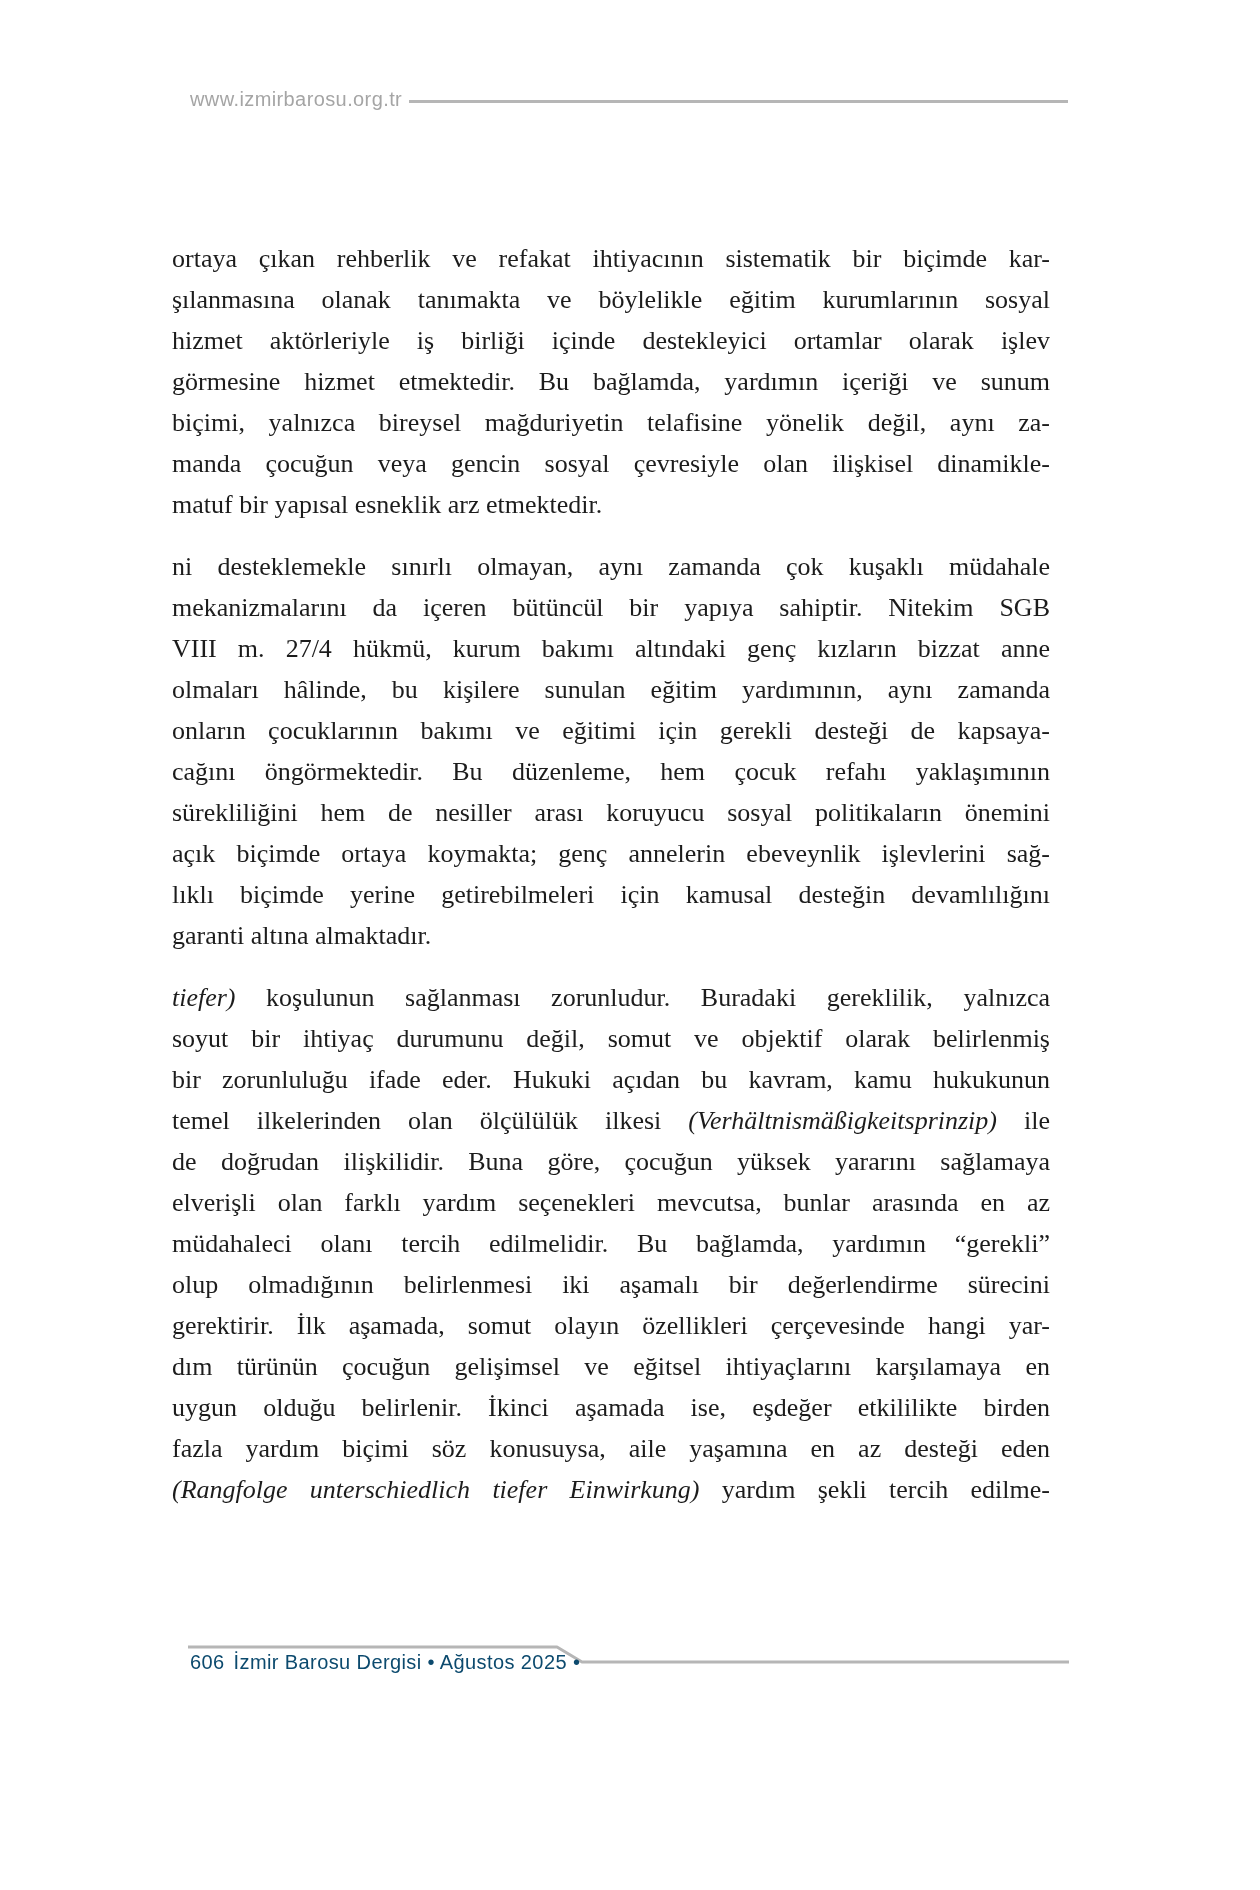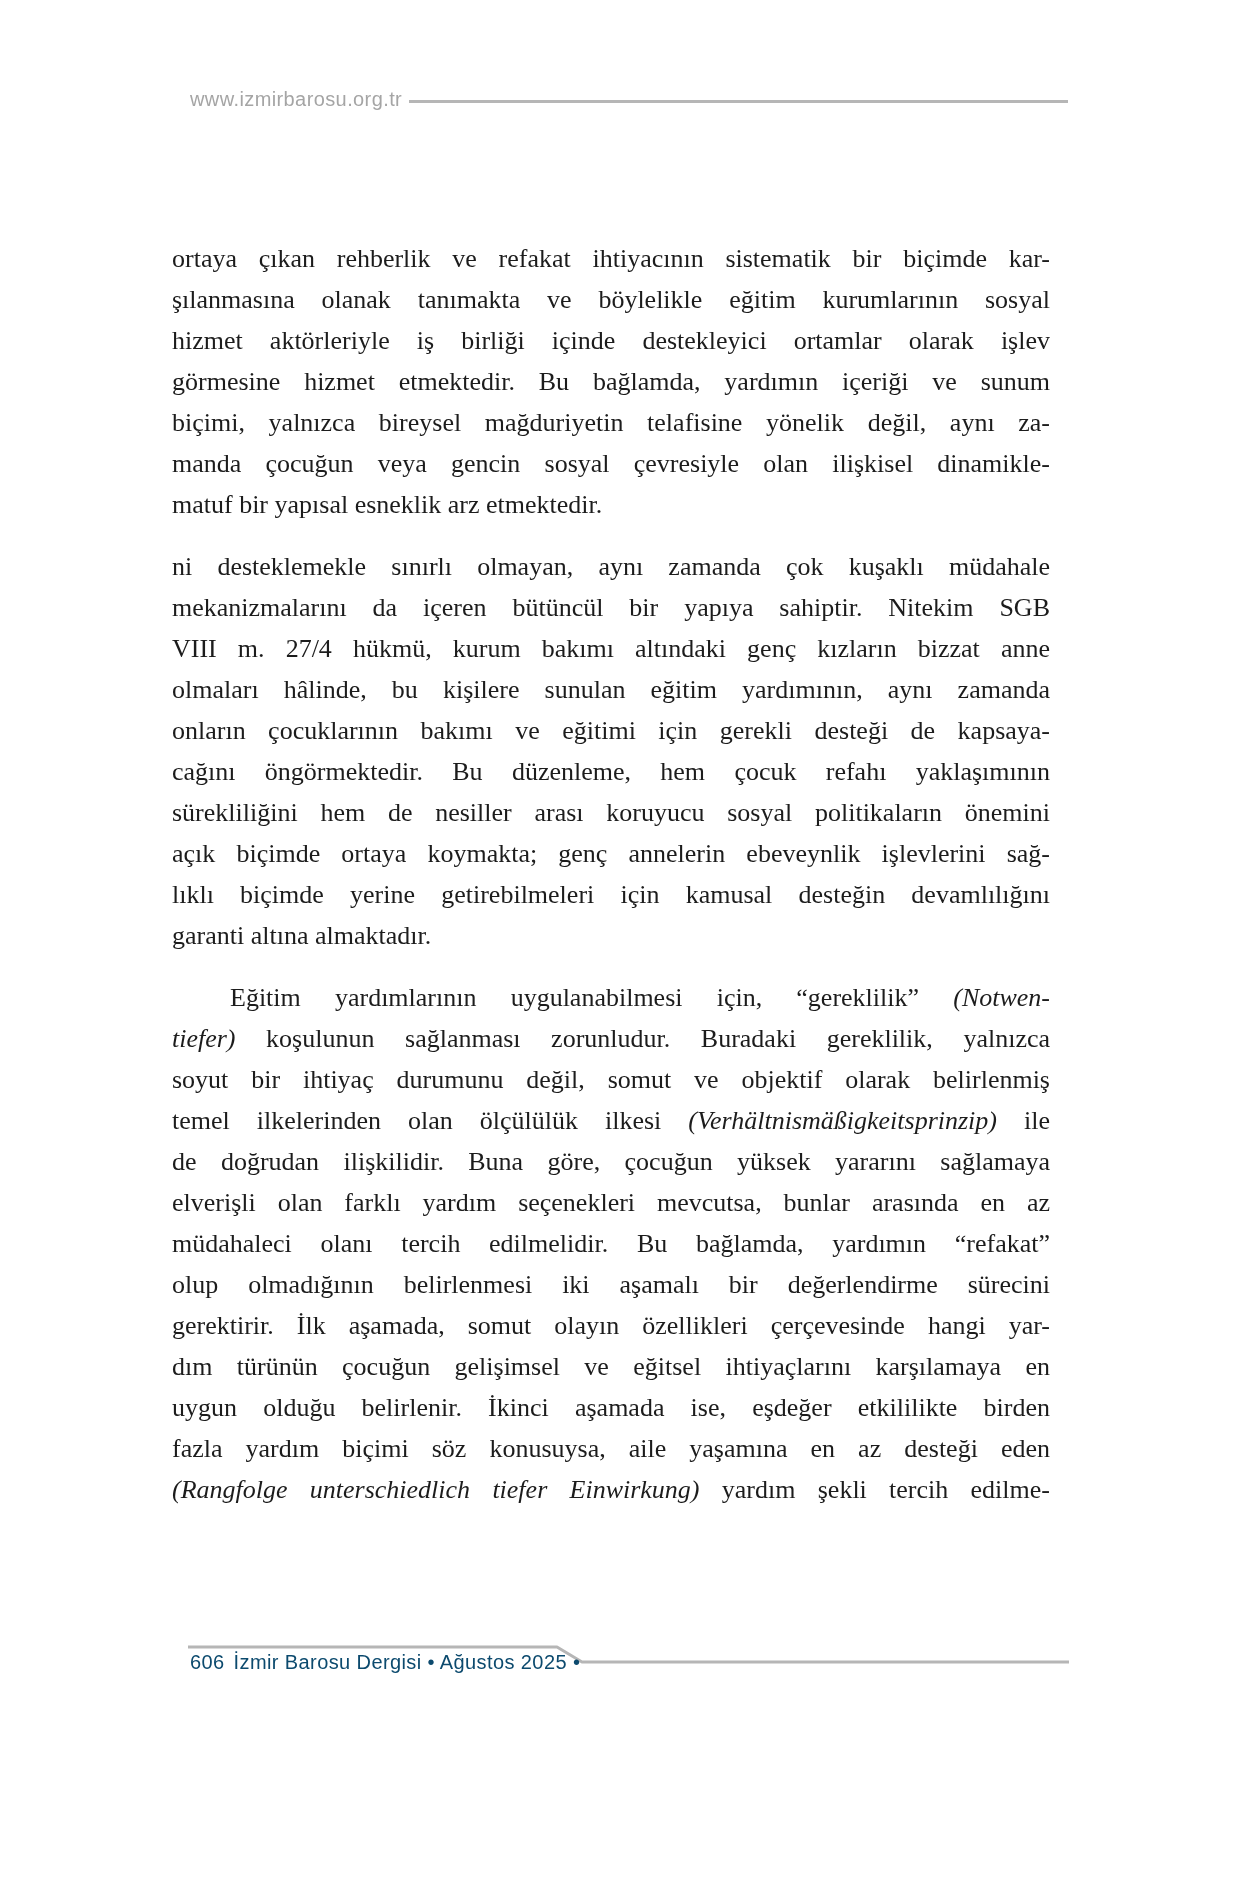--- a/index.html
+++ b/index.html
@@ -105,27 +105,27 @@
         <div class="line"><span>VIII m. 27/4 hükmü, kurum bakımı altındaki genç kızların bizzat anne</span></div>
         <div class="line"><span>olmaları hâlinde, bu kişilere sunulan eğitim yardımının, aynı zamanda</span></div>
         <div class="line"><span>onların çocuklarının bakımı ve eğitimi için gerekli desteği de kapsaya-</span></div>
         <div class="line"><span>cağını öngörmektedir. Bu düzenleme, hem çocuk refahı yaklaşımının</span></div>
         <div class="line"><span>sürekliliğini hem de nesiller arası koruyucu sosyal politikaların önemini</span></div>
         <div class="line"><span>açık biçimde ortaya koymakta; genç annelerin ebeveynlik işlevlerini sağ-</span></div>
         <div class="line"><span>lıklı biçimde yerine getirebilmeleri için kamusal desteğin devamlılığını</span></div>
         <div class="line flush"><span>garanti altına almaktadır.</span></div>
       </div>
       <div class="paragraph">
-        <div class="line indented"><span>Eğitim yardımlarının uygulanabilmesi için, “gereklilik” </span><em>(Notwen-</em></div>
         <div class="line"><em>tiefer)</em><span> koşulunun sağlanması zorunludur. Buradaki gereklilik, yalnızca</span></div>
         <div class="line"><span>soyut bir ihtiyaç durumunu değil, somut ve objektif olarak belirlenmiş</span></div>
+        <div class="line"><span>bir zorunluluğu ifade eder. Hukuki açıdan bu kavram, kamu hukukunun</span></div>
         <div class="line"><span>temel ilkelerinden olan ölçülülük ilkesi </span><em>(Verhältnismäßigkeitsprinzip)</em><span> ile</span></div>
         <div class="line"><span>de doğrudan ilişkilidir. Buna göre, çocuğun yüksek yararını sağlamaya</span></div>
         <div class="line"><span>elverişli olan farklı yardım seçenekleri mevcutsa, bunlar arasında en az</span></div>
-        <div class="line"><span>müdahaleci olanı tercih edilmelidir. Bu bağlamda, yardımın “refakat”</span></div>
+        <div class="line"><span>müdahaleci olanı tercih edilmelidir. Bu bağlamda, yardımın “gerekli”</span></div>
         <div class="line"><span>olup olmadığının belirlenmesi iki aşamalı bir değerlendirme sürecini</span></div>
         <div class="line"><span>gerektirir. İlk aşamada, somut olayın özellikleri çerçevesinde hangi yar-</span></div>
         <div class="line"><span>dım türünün çocuğun gelişimsel ve eğitsel ihtiyaçlarını karşılamaya en</span></div>
         <div class="line"><span>uygun olduğu belirlenir. İkinci aşamada ise, eşdeğer etkililikte birden</span></div>
         <div class="line"><span>fazla yardım biçimi söz konusuysa, aile yaşamına en az desteği eden</span></div>
         <div class="line"><em>(Rangfolge unterschiedlich tiefer Einwirkung)</em><span> yardım şekli tercih edilme-</span></div>
       </div>
     </div>
 
   <svg class="footer-rule" width="883" height="22" viewBox="0 0 883 22" aria-hidden="true">

